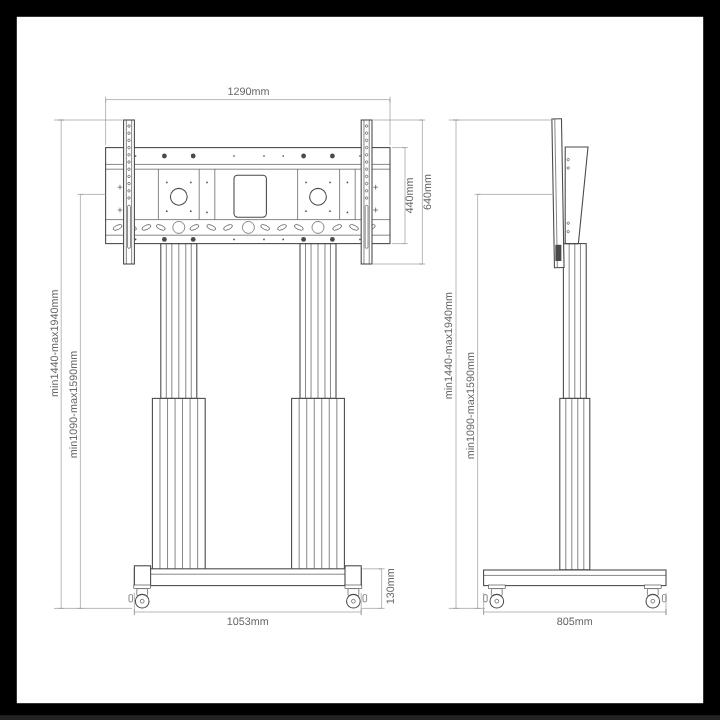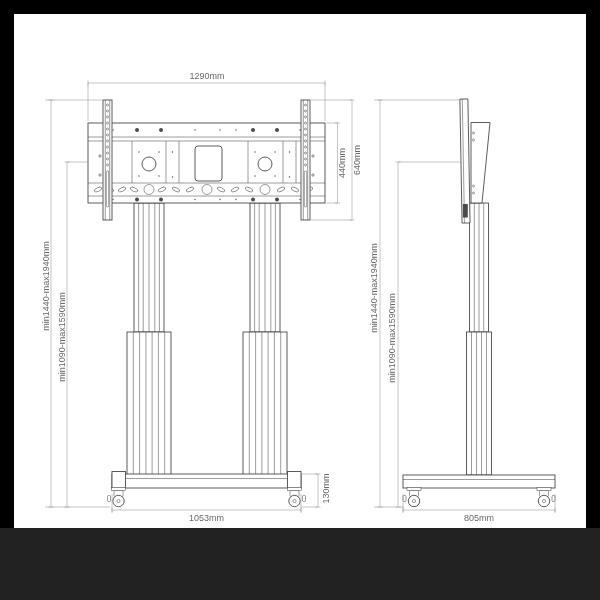--- a/index.html
+++ b/index.html
@@ -1,16 +1,16 @@
 <!DOCTYPE html>
 <html style="--c-frame: #000000; --c-paper: #ffffff; --c-obj: #4a4a4a; --c-dim: #9e9e9e; --c-lbl: #686868;"><head>
 <meta charset="utf-8">
 <style>
   html,body{margin:0;padding:0;background:#222;}
-  .stage{width:600px;height:528px;position:relative;background:var(--c-frame,#000);overflow:hidden;}
+  .stage{width:600px;height:596px;position:relative;background:var(--c-frame,#000);overflow:hidden;}
   svg{display:block;}
   .ol{stroke:var(--c-obj,#4a4a4a);fill:none;stroke-width:.9;}
   .olt{stroke-width:.55;}
   .wf{fill:#fff;}
   .fl{fill:var(--c-obj,#4a4a4a);stroke:none;}
   .dl{stroke:var(--c-dim,#9a9a9a);fill:none;stroke-width:.6;}
   .lbl{fill:var(--c-lbl,#6a6a6a);font:9px "Liberation Sans",sans-serif;}
 </style>
 </head>
 <body>

